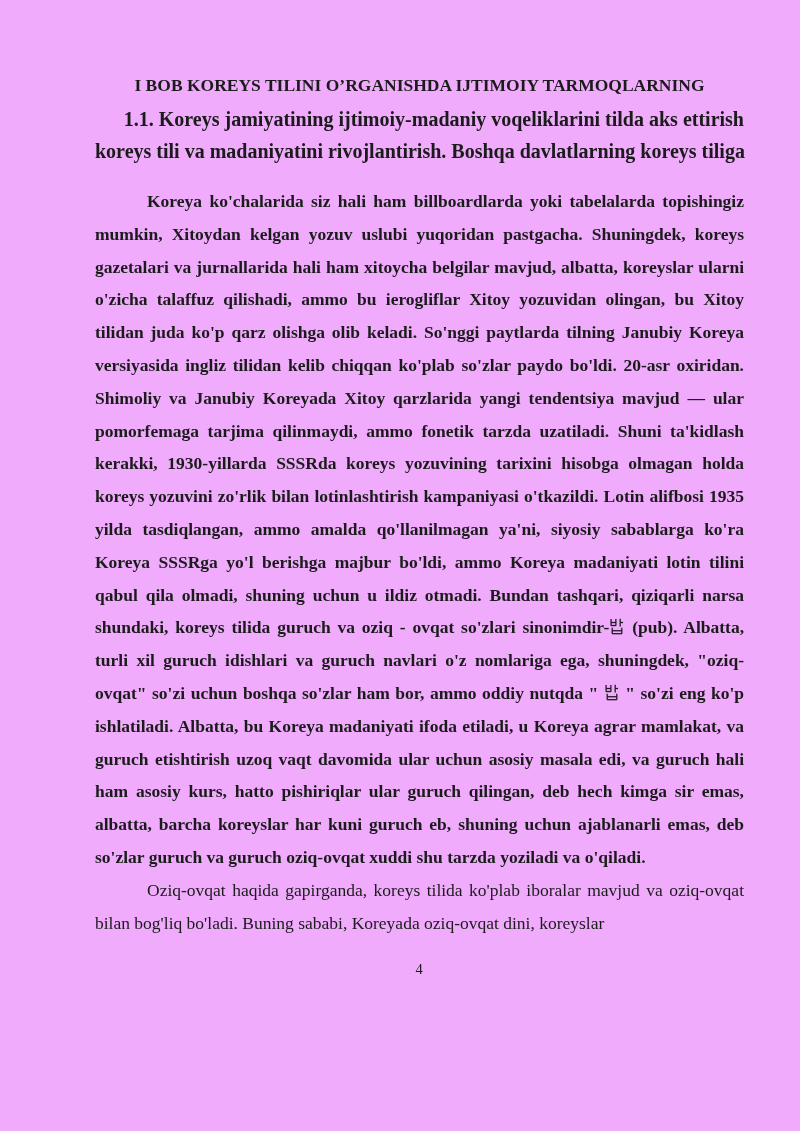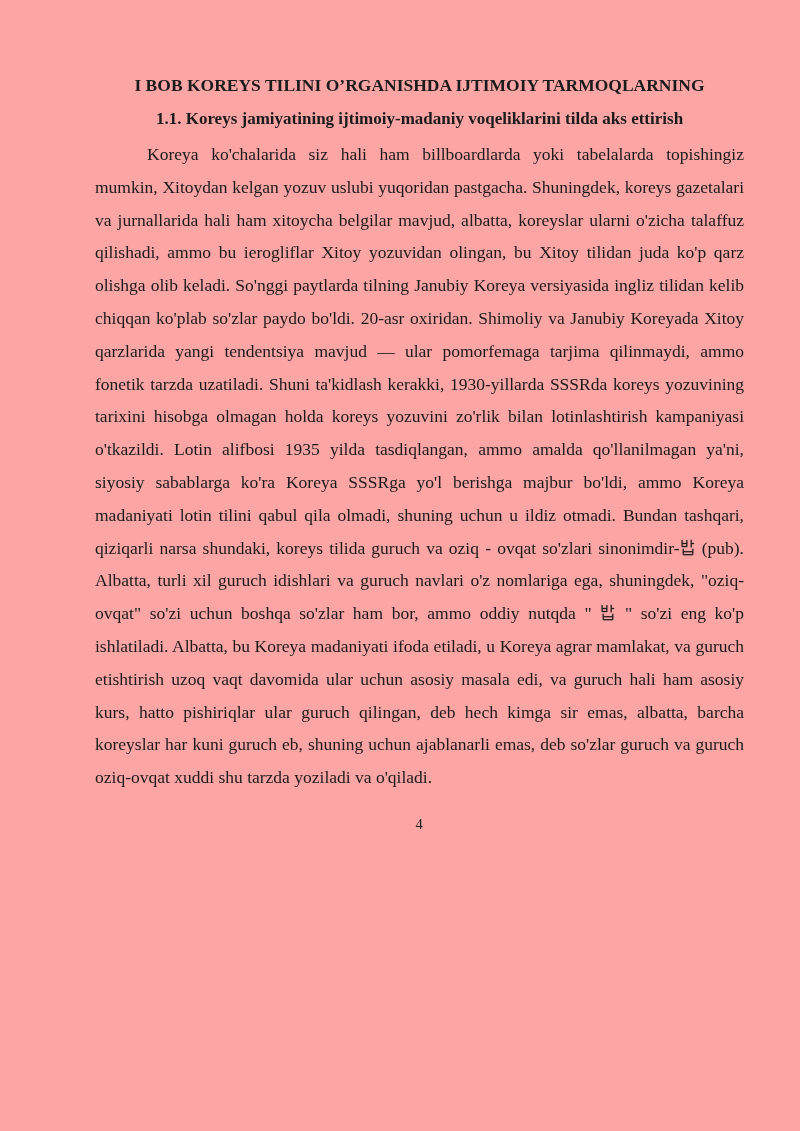--- a/index.html
+++ b/index.html
@@ -8,43 +8,43 @@
     width: 800px; height: 1131px;
     background: #ffffff;
     color: #1b1b1b;
     font-family: "Liberation Serif", serif;
     overflow: hidden;
   }
   .page {
     box-sizing: border-box;
     width: 800px; height: 1131px;
     padding: 68px 56px 0 95px;
-    background: #fca5a5;
+    background: #f0abfc;
   }
   .chapter-heading {
     font-weight: bold;
     font-size: 17.5px;
     line-height: 35px;
     text-align: center;
   }
   .section-heading {
     font-weight: bold;
-    font-size: 17px;
+    font-size: 20px;
     line-height: 32px;
-    text-align: center;
+    text-align: right;
   }
   .heading-line { white-space: nowrap; }
   .body-par {
     margin: 0;
     font-size: 17.5px;
     line-height: 32.8px;
     text-align: justify;
     text-indent: 52px;
   }
-  .body-par.first { margin-top: 3px; }
+  .body-par.first { margin-top: 18px; font-weight: bold; }
   .page-number {
     margin-top: 22px;
     text-align: center;
     font-size: 14.5px;
     letter-spacing: 1px;
   }
   .bap-glyph {
     display: inline-block;
     width: 16px; height: 17px;
     vertical-align: -2px;
@@ -54,20 +54,21 @@
 <body>
 
 <div class="page">
 
   <div class="chapter-heading">
     <div class="heading-line">I BOB KOREYS TILINI O’RGANISHDA IJTIMOIY TARMOQLARNING</div>
   </div>
 
   <div class="section-heading">
     <div class="heading-line">1.1. Koreys jamiyatining ijtimoiy-madaniy voqeliklarini tilda aks ettirish</div>
+    <div class="heading-line">koreys tili va madaniyatini rivojlantirish. Boshqa davlatlarning koreys tiliga</div>
   </div>
 
   <p class="body-par first">Koreya ko'chalarida siz hali ham billboardlarda yoki tabelalarda topishingiz mumkin, Xitoydan kelgan yozuv uslubi yuqoridan pastgacha. Shuningdek, koreys gazetalari va jurnallarida hali ham xitoycha belgilar mavjud, albatta, koreyslar ularni o'zicha talaffuz qilishadi, ammo bu ierogliflar Xitoy yozuvidan olingan, bu Xitoy tilidan juda ko'p qarz olishga olib keladi. So'nggi paytlarda tilning Janubiy Koreya versiyasida ingliz tilidan kelib chiqqan ko'plab so'zlar paydo bo'ldi. 20-asr oxiridan. Shimoliy va Janubiy Koreyada Xitoy qarzlarida yangi tendentsiya mavjud — ular pomorfemaga tarjima qilinmaydi, ammo fonetik tarzda uzatiladi. Shuni ta'kidlash kerakki, 1930-yillarda SSSRda koreys yozuvining tarixini hisobga olmagan holda koreys yozuvini zo'rlik bilan lotinlashtirish kampaniyasi o'tkazildi. Lotin alifbosi 1935 yilda tasdiqlangan, ammo amalda qo'llanilmagan ya'ni, siyosiy sabablarga ko'ra Koreya SSSRga yo'l berishga majbur bo'ldi, ammo Koreya madaniyati lotin tilini qabul qila olmadi, shuning uchun u ildiz otmadi. Bundan tashqari, qiziqarli narsa shundaki, koreys tilida guruch va oziq - ovqat so'zlari sinonimdir-<svg class="bap-glyph" viewBox="0 0 20 20" xmlns="http://www.w3.org/2000/svg">
   <g fill="none" stroke="#1b1b1b" stroke-width="1.6">
 
     <path d="M2.6 0.6 L2.6 9.0"></path>
     <path d="M8.6 0.6 L8.6 9.0"></path>
     <path d="M2.6 5.0 L8.6 5.0"></path>
     <path d="M2.6 8.8 L8.6 8.8"></path>
 
@@ -90,16 +91,17 @@
     <path d="M14.0 0.2 L14.0 10.0"></path>
     <path d="M14.0 5.0 L17.6 5.0"></path>
 
     <path d="M4.0 11.6 L4.0 19.2"></path>
     <path d="M16.0 11.6 L16.0 19.2"></path>
     <path d="M4.0 15.3 L16.0 15.3"></path>
     <path d="M4.0 19.0 L16.0 19.0"></path>
   </g>
 </svg> " so'zi eng ko'p ishlatiladi. Albatta, bu Koreya madaniyati ifoda etiladi, u Koreya agrar mamlakat, va guruch etishtirish uzoq vaqt davomida ular uchun asosiy masala edi, va guruch hali ham asosiy kurs, hatto pishiriqlar ular guruch qilingan, deb hech kimga sir emas, albatta, barcha koreyslar har kuni guruch eb, shuning uchun ajablanarli emas, deb so'zlar guruch va guruch oziq-ovqat xuddi shu tarzda yoziladi va o'qiladi.</p>
 
+  <p class="body-par">Oziq-ovqat haqida gapirganda, koreys tilida ko'plab iboralar mavjud va oziq-ovqat bilan bog'liq bo'ladi. Buning sababi, Koreyada oziq-ovqat dini, koreyslar</p>
 
   <div class="page-number">4</div>
 
 </div>
 
 </body></html>

